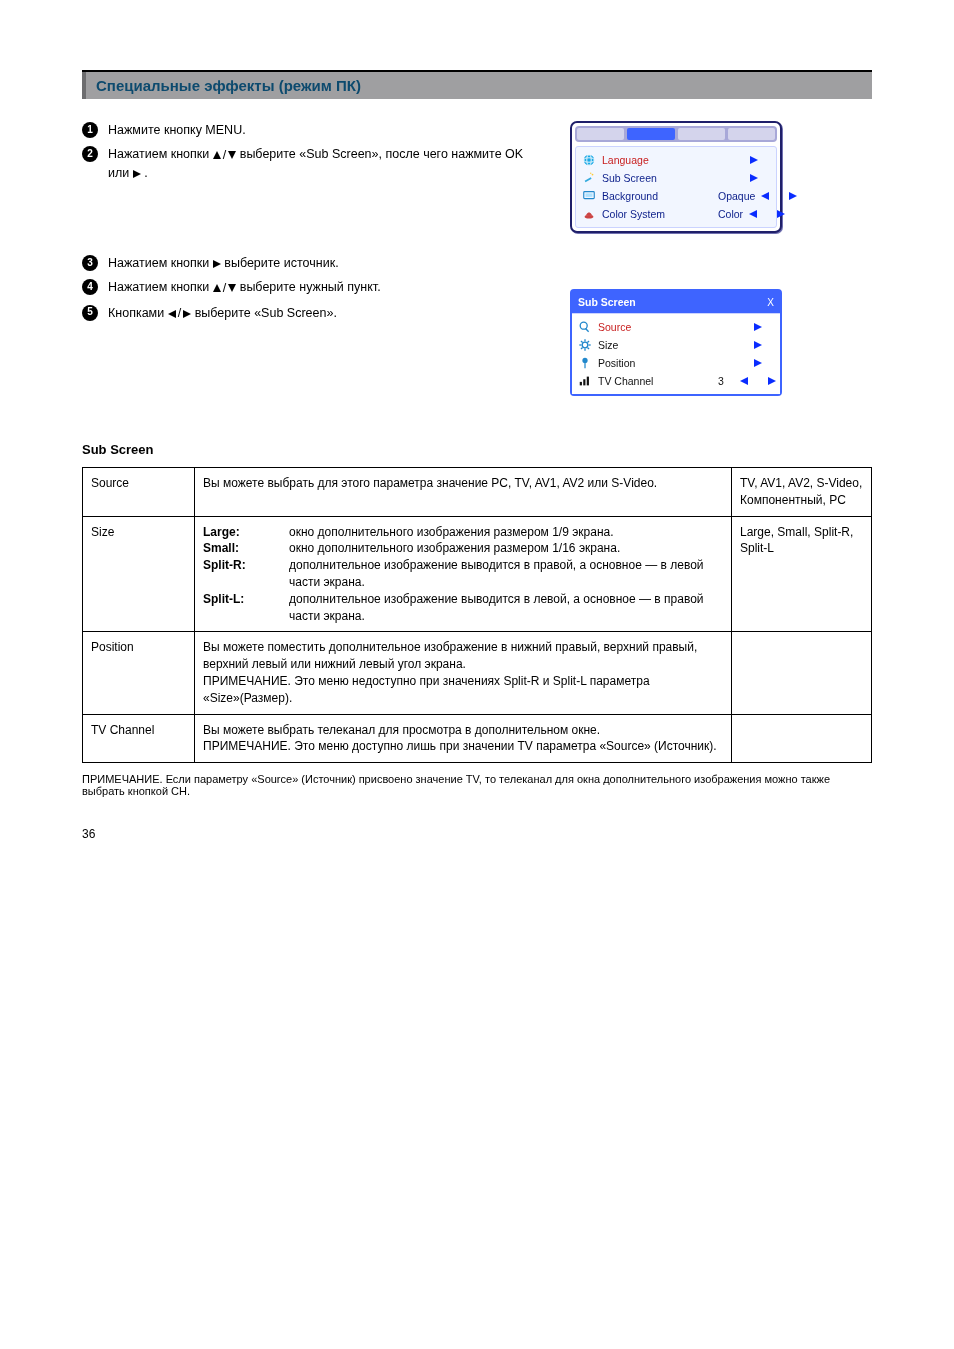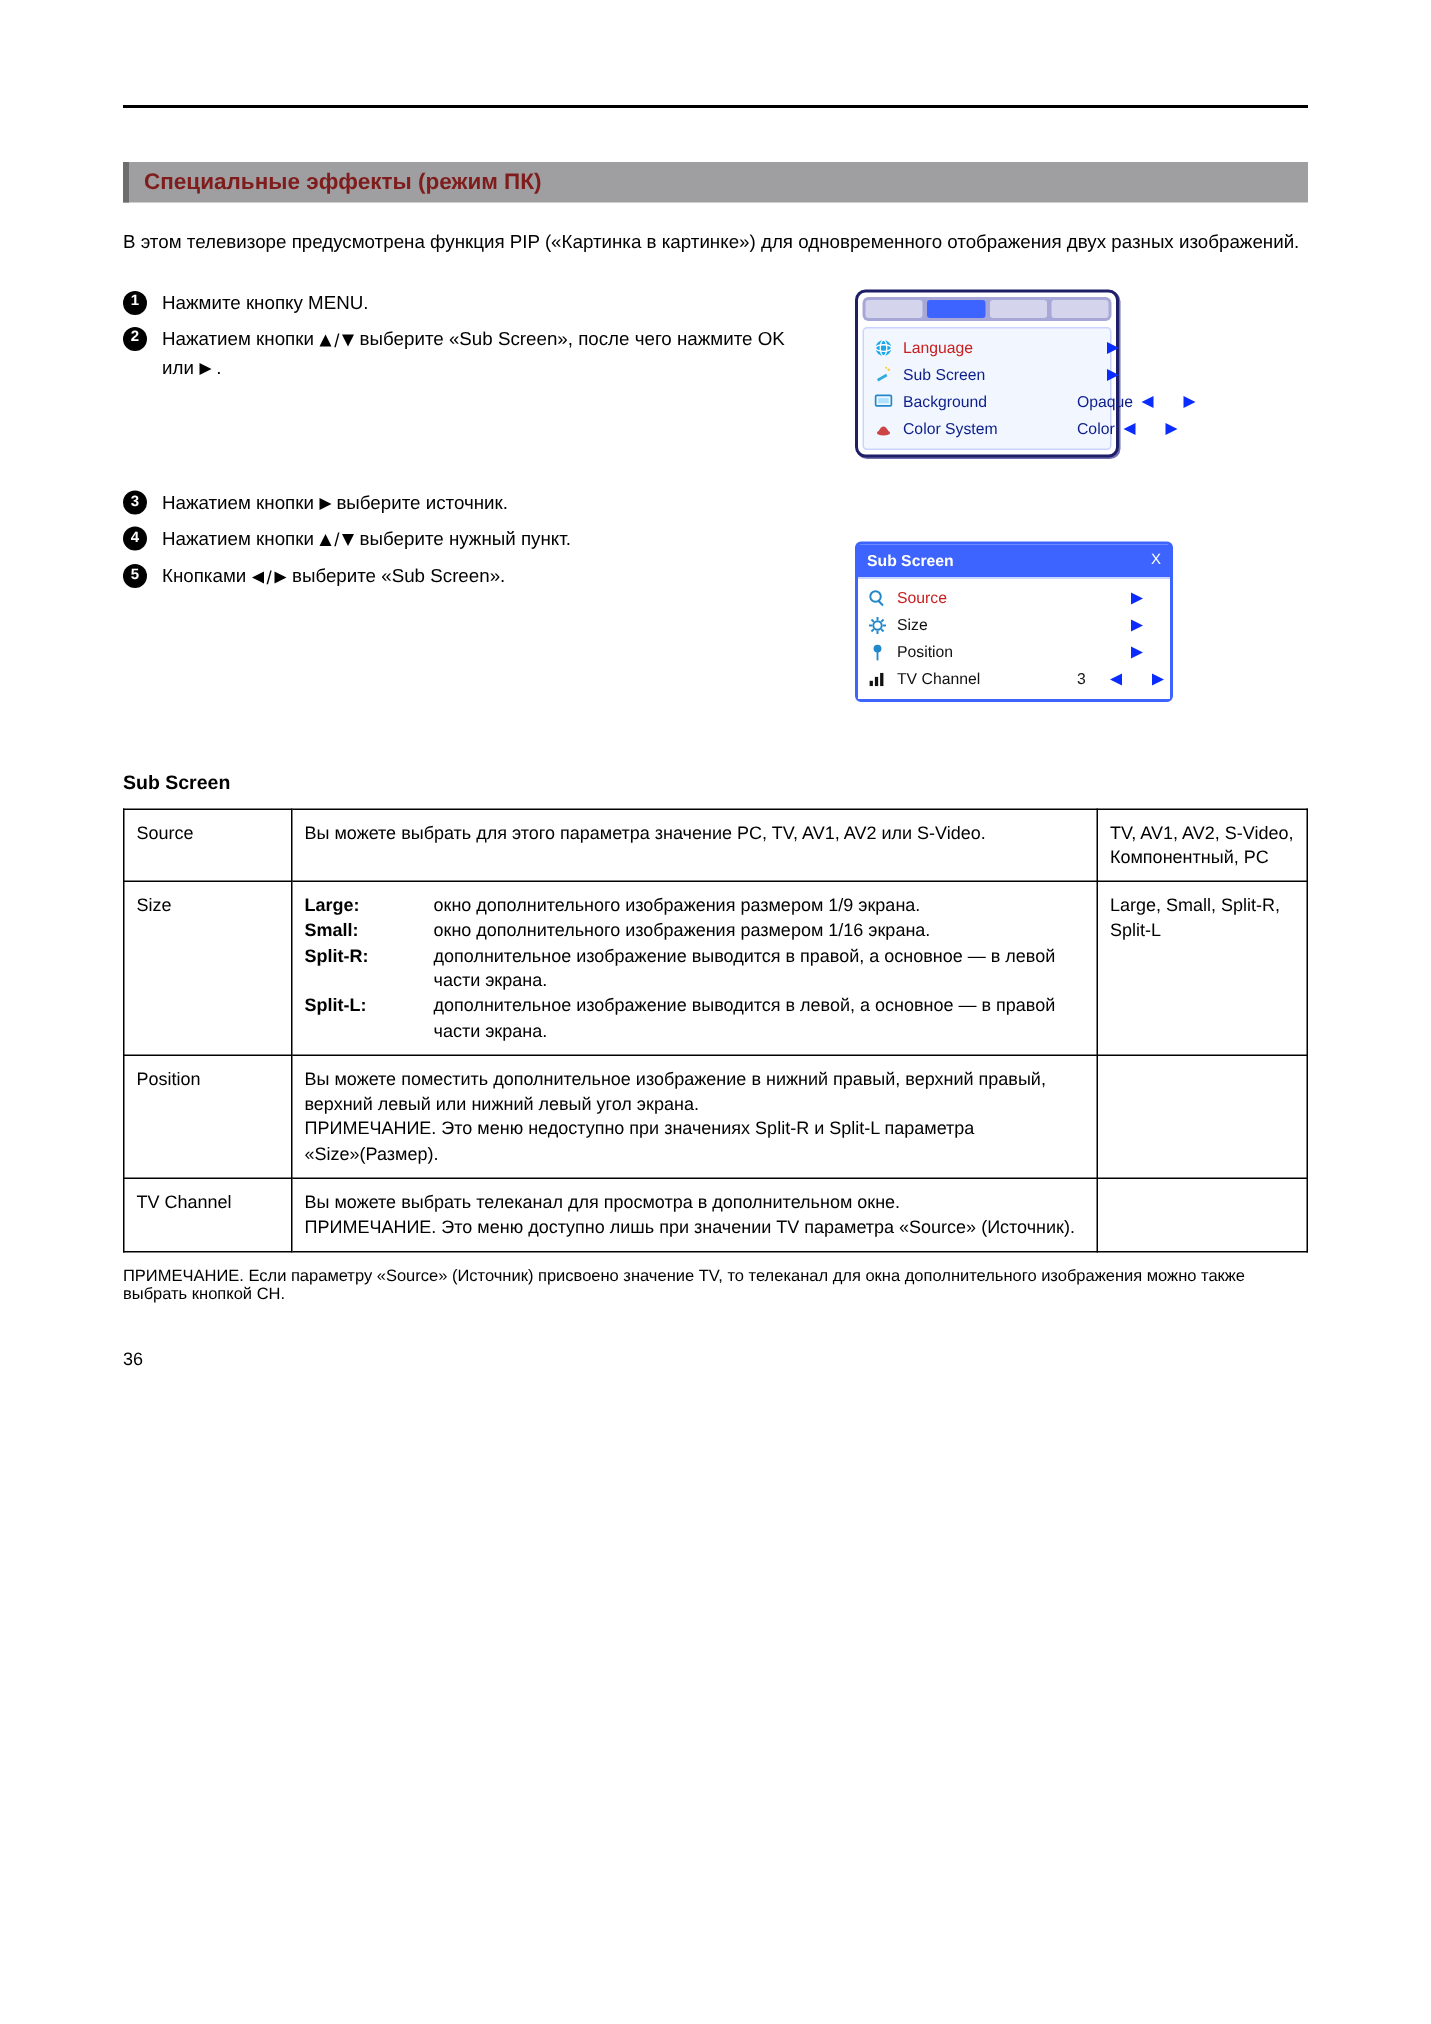--- a/index.html
+++ b/index.html
@@ -1,20 +1,20 @@
 <!DOCTYPE html>
 <html><head>
 <meta charset="utf-8">
 <style>
   * { box-sizing: border-box; margin: 0; padding: 0; }
   html, body { width: 954px; height: 1349px; background: #fff; font-family: Arial, Helvetica, sans-serif; color: #000; }
   .page { width: 954px; height: 1349px; position: relative; padding: 64px 82px 40px 82px; }
   .chapter { font-size: 22px; font-weight: bold; letter-spacing: 1px; }
   .hr { border-top: 2px solid #000; margin-top: 6px; }
-  .section-bar { background: #9f9fa1; color: #7f1d1d; font-weight: bold; font-size: 15px; padding: 5px 10px; margin-top: 36px; border-left: 4px solid #6d6d6f; }
+  .section-bar { background: #9f9fa1; color: #0c4a6e; font-weight: bold; font-size: 15px; padding: 5px 10px; border-left: 4px solid #6d6d6f; }
   .intro { font-size: 12.5px; margin-top: 18px; line-height: 1.4; }
   .columns { display: flex; margin-top: 22px; gap: 28px; }
   .leftcol { flex: 0 0 460px; }
   .rightcol { flex: 1; display: flex; flex-direction: column; align-items: flex-start; }
   .steps { display: flex; flex-direction: column; gap: 6px; }
   .stepgap { height: 60px; }
   .step { display: flex; align-items: flex-start; gap: 10px; font-size: 12.5px; line-height: 1.45; }
   .bullet { width: 16px; height: 16px; border-radius: 50%; background: #000; color: #fff; font-size: 10px; font-weight: bold; display: flex; align-items: center; justify-content: center; flex-shrink: 0; margin-top: 1px; }
   .stepbody { flex: 1; }
   .stepbody .note { margin-top: 4px; padding-left: 0; }
@@ -22,21 +22,21 @@
 
   .tri-up, .tri-down, .tri-left, .tri-right { display: inline-block; vertical-align: -1px; }
   .tri-up { width: 0; height: 0; border-left: 4.5px solid transparent; border-right: 4.5px solid transparent; border-bottom: 8px solid currentColor; }
   .tri-down { width: 0; height: 0; border-left: 4.5px solid transparent; border-right: 4.5px solid transparent; border-top: 8px solid currentColor; }
   .tri-left { width: 0; height: 0; border-top: 4.5px solid transparent; border-bottom: 4.5px solid transparent; border-right: 8px solid currentColor; }
   .tri-right { width: 0; height: 0; border-top: 4.5px solid transparent; border-bottom: 4.5px solid transparent; border-left: 8px solid currentColor; }
   .updn { display: inline-flex; align-items: center; gap: 2px; vertical-align: -1px; }
   .lfrt { display: inline-flex; align-items: center; gap: 2px; vertical-align: -1px; }
 
   
-  .osd-shell { border: 2px solid #1f1f69; border-radius: 7px; background: #fff; padding: 3px; width: 176px; box-shadow: 1px 1px 0 #7070b0; }
+  .osd-shell { border: 2px solid #1f1f69; border-radius: 7px; background: #fff; padding: 3px; width: 212px; box-shadow: 1px 1px 0 #7070b0; }
   .osd-tabs { height: 16px; border-radius: 4px; background: #a8a8d8; display: flex; gap: 3px; padding: 2px; }
   .osd-tab { flex:1; border-radius: 2px; background: #d4d4ec; }
   .osd-tab.active { background: #3e64ff; }
   .osd-list { margin-top: 4px; display: flex; flex-direction: column; background: #f2f6ff; border: 1px solid #cbd3ff; border-radius: 3px; padding: 4px 0; }
   .osd-row { display: flex; align-items: center; font-size: 10.5px; padding: 2px 4px 2px 6px; color: #111; gap: 6px; }
   .osd-row .label { flex: 0 0 110px; }
   .osd-row .val { flex: 1; text-align: right; }
   .osd-row .sel { color: #0b1e8a; }
   .osd-row .arrows { flex: 0 0 36px; display: flex; justify-content: space-between; color: #0a2cff; }
   .osd-row .arrowR { flex: 0 0 36px; display: flex; justify-content: center; color: #0a2cff; }
@@ -70,21 +70,20 @@
   .pagenum { margin-top: 30px; font-size: 12px; }
 </style>
 </head>
 <body>
 
 <div class="page">
   <div class="hr"></div>
 
   <div class="section-bar">Специальные эффекты (режим ПК)</div>
 
-  <div class="intro">В этом телевизоре предусмотрена функция PIP («Картинка в картинке») для одновременного отображения двух разных изображений.</div>
 
   <div class="columns">
     <div class="leftcol">
       <div class="steps">
 
         <div class="step">
           <span class="bullet">1</span>
           <div class="stepbody">
             <span>Нажмите кнопку </span><span class="b">MENU</span><span>.</span>
           </div>

